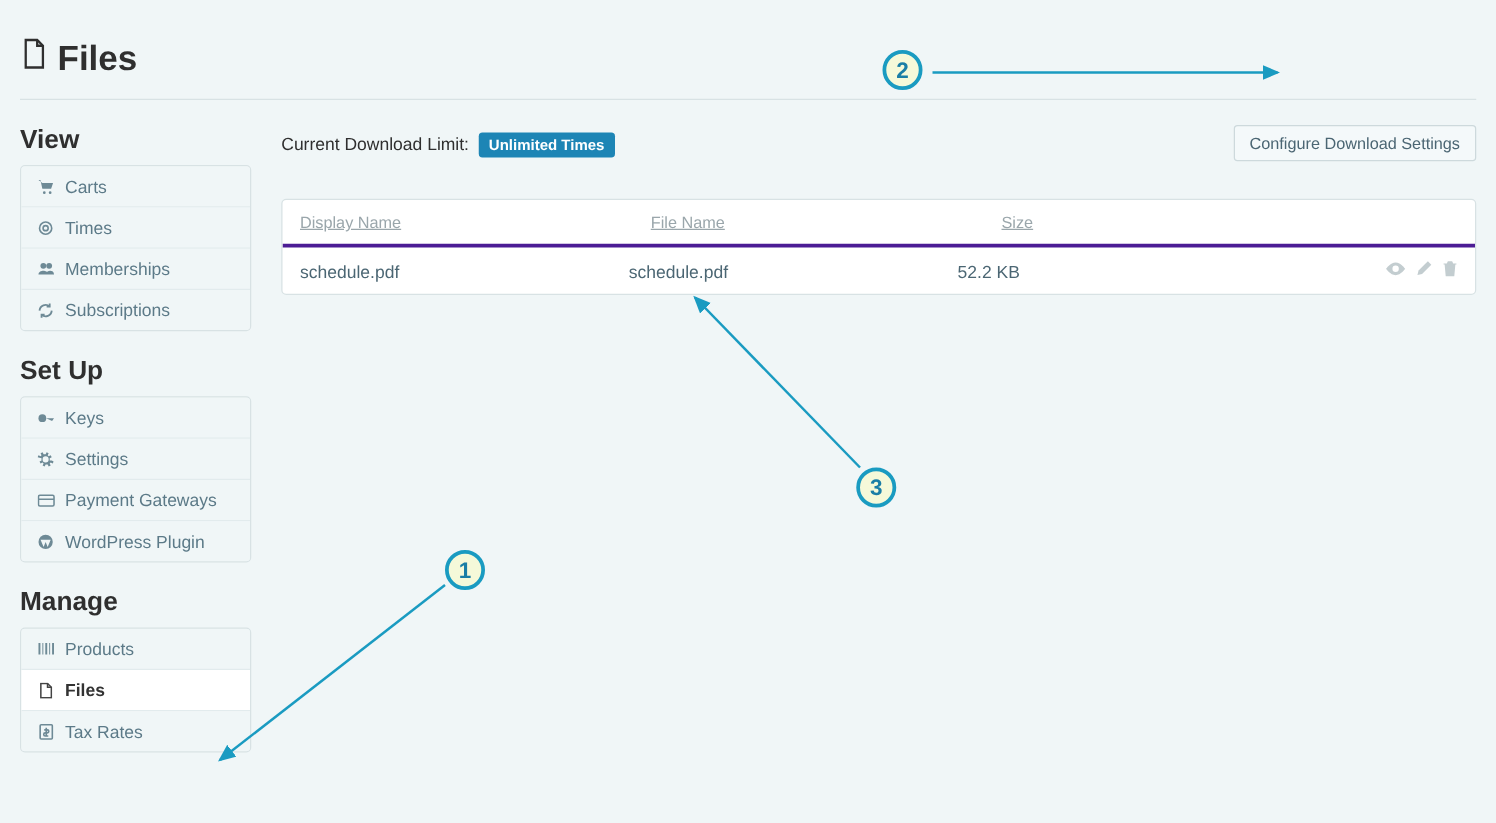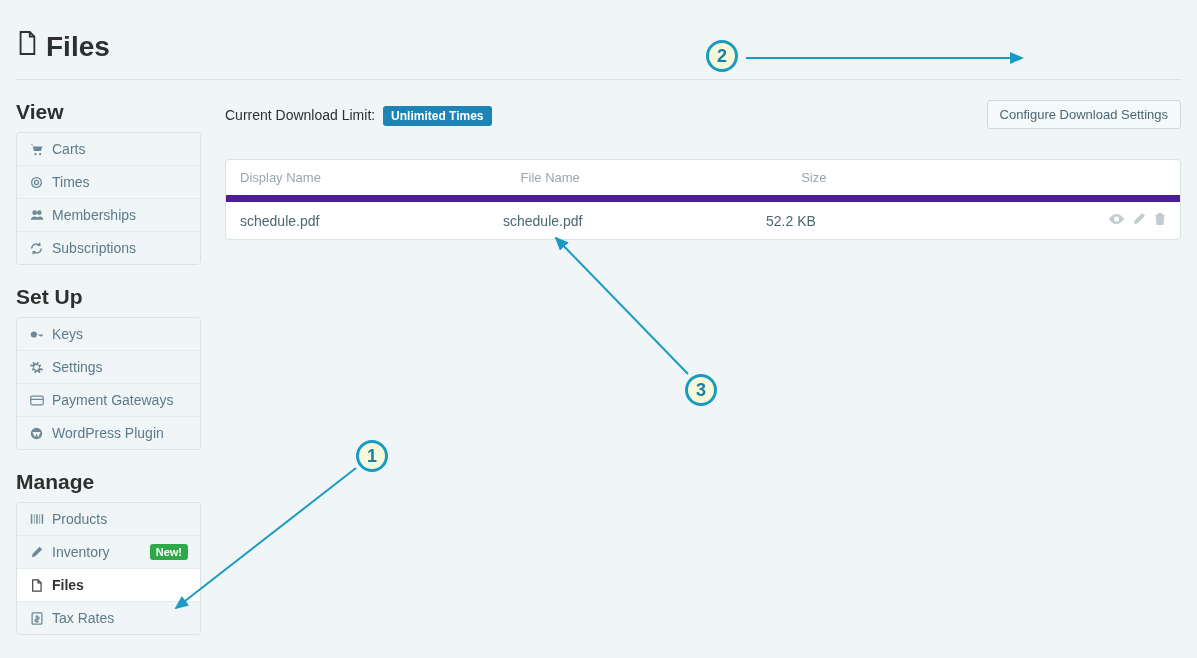--- a/index.html
+++ b/index.html
@@ -133,21 +133,22 @@
   .table-head, .table-row {
     display: grid;
     grid-template-columns: 1fr 1fr 1.3fr auto;
     gap: 0;
     align-items: center;
     padding: 10px 14px;
   }
   .table-head {
     color: #9aa6ab;
     font-size: 13px;
-    border-bottom: 7px solid #4c1d95;
+    border-bottom: 3px solid #4c1d95;
+    text-decoration: underline;
   }
   .table-row {
     color: #4b6673;
     font-size: 14px;
   }
   .row-actions { display: flex; gap: 8px; color: #c3cdd0; }
   .row-actions svg { cursor: pointer; }
 
   
   .bubble {
@@ -268,29 +269,20 @@
 
       <h2 class="section">Manage</h2>
       <div class="nav-group">
         <div class="nav-item">
           <span class="icon">
               <svg width="14" height="12" viewBox="0 0 18 14" fill="currentColor">
                 <path d="M1 1h2v12H1zM5 1h1v12H5zM8 1h2v12H8zM12 1h1v12h-1zM15 1h2v12h-2z"></path>
               </svg>
             </span>
           <span class="label">Products</span>
-        </div>
-        <div class="nav-item">
-          <span class="icon">
-              <svg width="12" height="12" viewBox="0 0 14 14" fill="currentColor">
-                <path d="M1 13l1-4 8-8 3 3-8 8-4 1z"></path>
-              </svg>
-            </span>
-          <span class="label">Inventory</span>
-          <span class="badge-new">New!</span>
         </div>
         <div class="nav-item active">
           <span class="icon">
               <svg width="11" height="13" viewBox="0 0 14 17" fill="none" stroke="currentColor" stroke-width="1.6">
                 <path d="M2 1h7l4 4v11H2z"></path>
                 <path d="M9 1v4h4"></path>
               </svg>
             </span>
           <span class="label">Files</span>
         </div>

